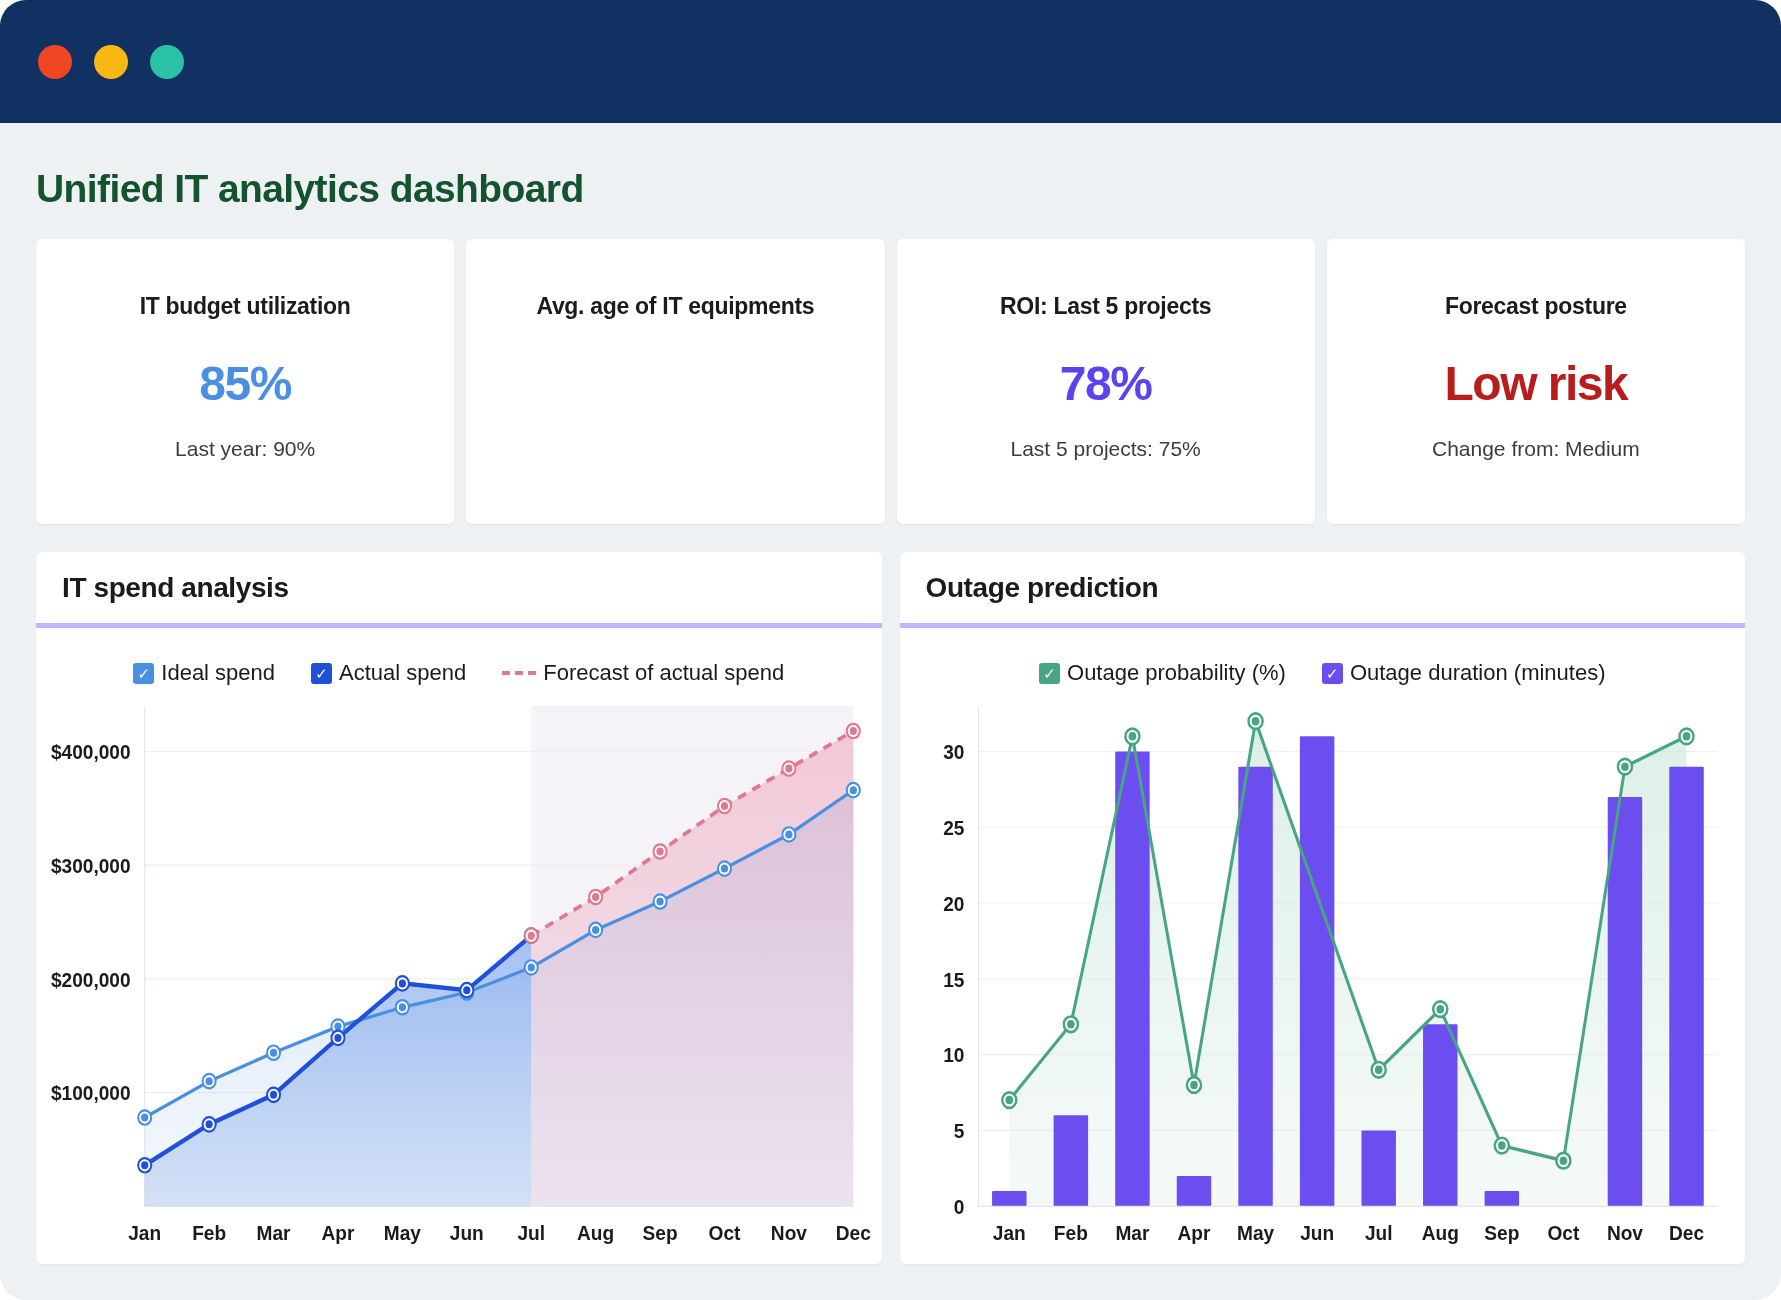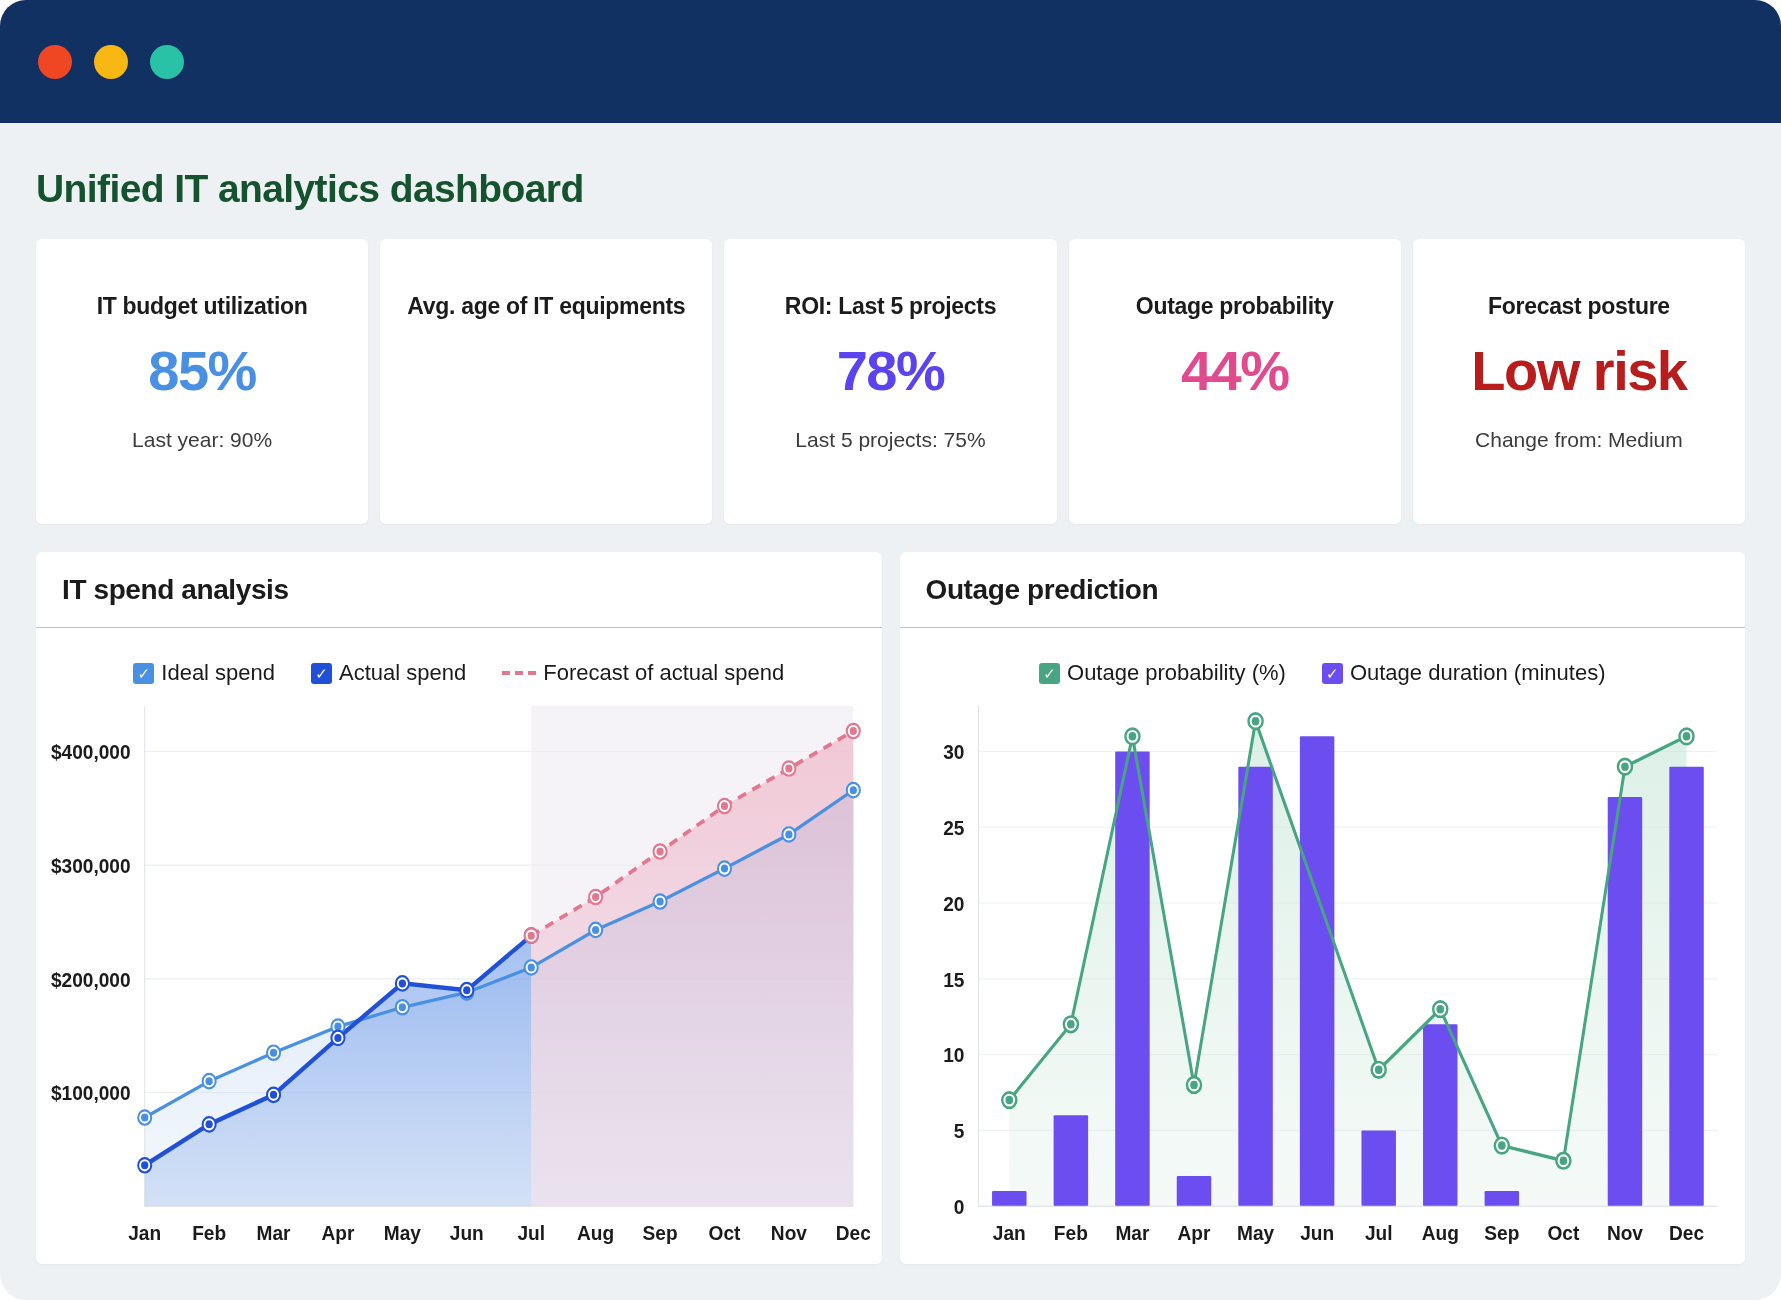--- a/index.html
+++ b/index.html
@@ -45,41 +45,41 @@
     height: 285px;
     padding: 54px 10px 0 10px;
     text-align: center;
     box-shadow: 0 1px 2px rgba(16,24,40,0.05);
   }
   .kpi-title {
     font-size: 23px; font-weight: 700; color: #1b1b1b;
     letter-spacing: -0.3px;
   }
   .kpi-value {
-    font-size: 56px; font-weight: 700; margin-top: 20px;
+    font-size: 48px; font-weight: 700; margin-top: 38px;
     letter-spacing: -1.5px; line-height: 1.1;
   }
   .kpi-sub {
     font-size: 21px; color: #3c3c3c; margin-top: 26px;
   }
 
   
   .chart-row { display: flex; gap: 18px; margin-top: 28px; }
   .chart-card {
     flex: 1;
     background: #ffffff;
     border-radius: 6px;
     height: 712px;
     box-shadow: 0 1px 2px rgba(16,24,40,0.05);
     display: flex; flex-direction: column;
   }
   .chart-head {
     height: 76px; display: flex; align-items: center;
     padding-left: 26px;
-    border-bottom: 1px solid #c4b5fd;
+    border-bottom: 5px solid #c4b5fd;
   }
   .chart-head h2 {
     font-size: 28px; font-weight: 700; color: #1b1b1b; letter-spacing: -0.4px;
   }
   .legend {
     display: flex; justify-content: center; align-items: center;
     gap: 36px; padding-top: 32px; flex-wrap: wrap;
   }
   .legend-item { display: flex; align-items: center; gap: 7px; }
   .legend-box {
@@ -118,25 +118,20 @@
         <div class="kpi-sub">Last year: 90%</div>
       </div>
       <div class="kpi-card">
         <div class="kpi-title">Avg. age of IT equipments</div>
         <div class="kpi-sub"></div>
       </div>
       <div class="kpi-card">
         <div class="kpi-title">ROI: Last 5 projects</div>
         <div class="kpi-value" style="color:#5b43ef">78%</div>
         <div class="kpi-sub">Last 5 projects: 75%</div>
-      </div>
-      <div class="kpi-card">
-        <div class="kpi-title">Outage probability</div>
-        <div class="kpi-value" style="color:#e24a8e">44%</div>
-        <div class="kpi-sub"></div>
       </div>
       <div class="kpi-card">
         <div class="kpi-title">Forecast posture</div>
         <div class="kpi-value" style="color:#b91c1c">Low risk</div>
         <div class="kpi-sub">Change from: Medium</div>
       </div>
     </div>
 
     <div class="chart-row">
 

